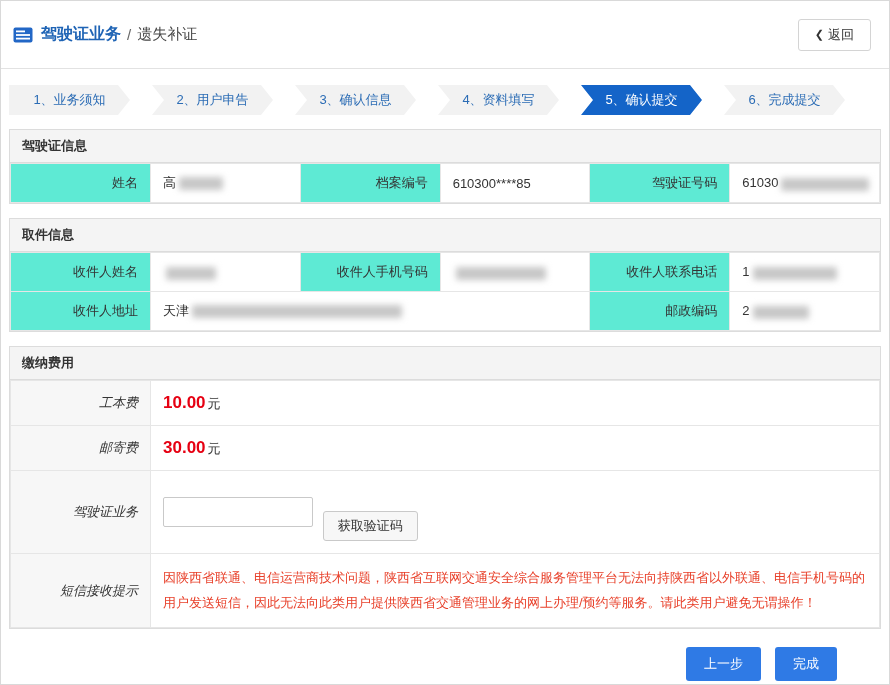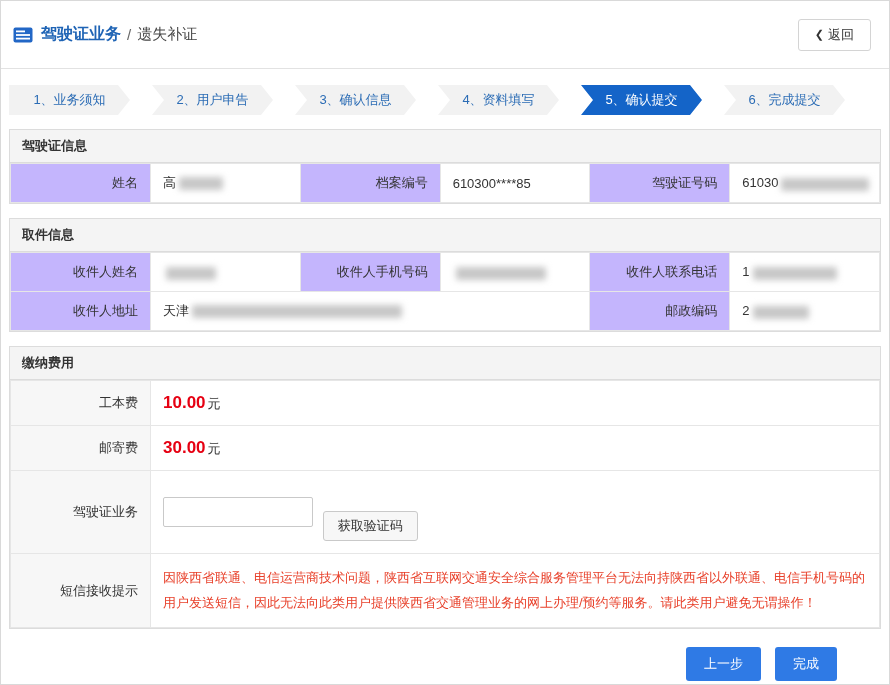--- a/index.html
+++ b/index.html
@@ -52,31 +52,31 @@
   .panel { border:1px solid #dcdcdc; margin:0 8px 14px 8px; }
   .panel-title {
     background:#f4f4f4; border-bottom:1px solid #dcdcdc;
     padding:7px 12px; font-weight:bold; color:#333; font-size:13px;
   }
   table.info { width:100%; border-collapse:collapse; table-layout:fixed; }
   table.info td {
     border:1px solid #e6e6e6; padding:10px 12px;
     font-size:13px; color:#333; overflow:hidden; white-space:nowrap;
   }
-  td.lbl { background:#c4b5fd; text-align:right; }
+  td.lbl { background:#5eead4; text-align:right; }
   td.val { background:#fff; text-align:left; }
   .redact {
     display:inline-block; height:13px; background:#c7c7c7;
     filter:blur(3px); border-radius:2px; vertical-align:middle; margin-left:3px;
   }
 
   
   table.fee { width:100%; border-collapse:collapse; }
   table.fee td { border:1px solid #e6e6e6; padding:12px; font-size:13px; }
-  table.fee td.lbl { width:140px; background:#f7f7f7; text-align:right; vertical-align:middle; }
+  table.fee td.lbl { width:140px; background:#f7f7f7; text-align:right; vertical-align:middle;font-style:italic; }
   .fee-num { color:#e60012; font-weight:bold; font-size:17px; }
   .fee-unit { color:#333; font-size:13px; margin-left:2px; }
   .code-input {
     width:150px; height:30px; border:1px solid #c9c9c9; border-radius:2px;
     padding:0 8px; font-size:13px; font-family:inherit; vertical-align:middle;
   }
   .get-code-btn {
     margin-left:6px; height:30px; padding:0 14px; vertical-align:middle;
     background:#f7f7f7; border:1px solid #c9c9c9; border-radius:3px;
     font-size:13px; color:#333; cursor:pointer; font-family:inherit;margin-top:28px;

